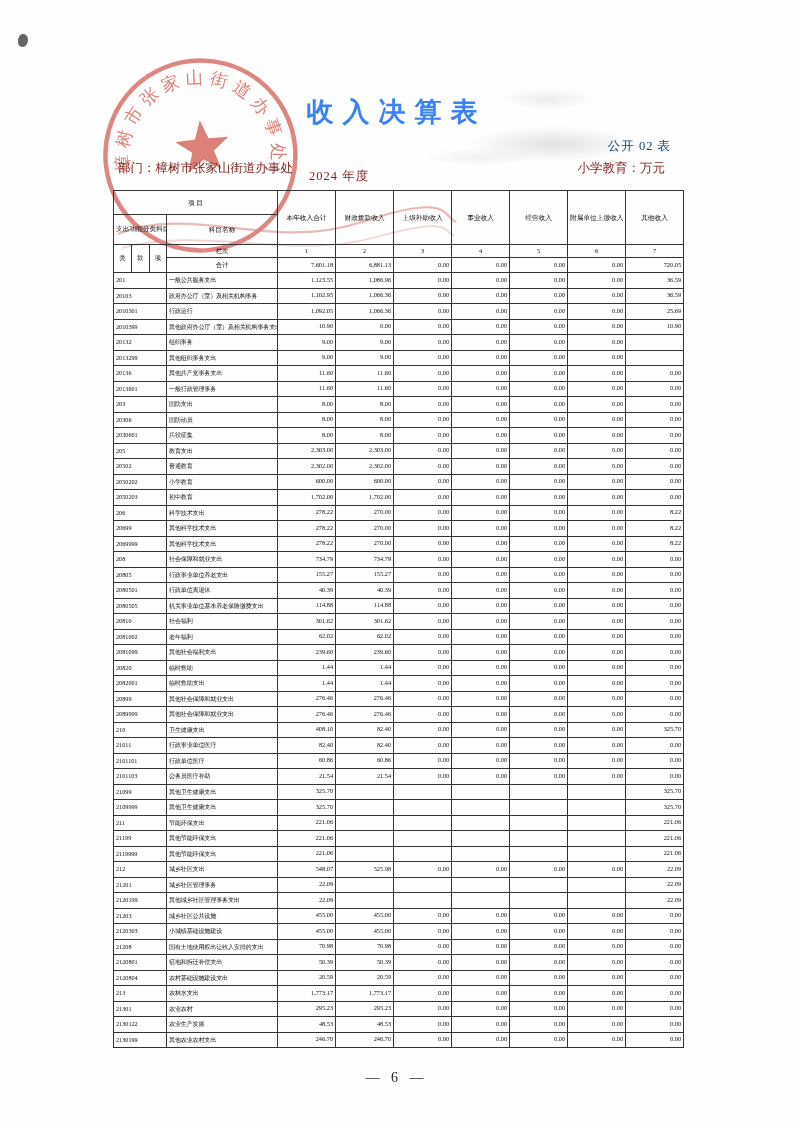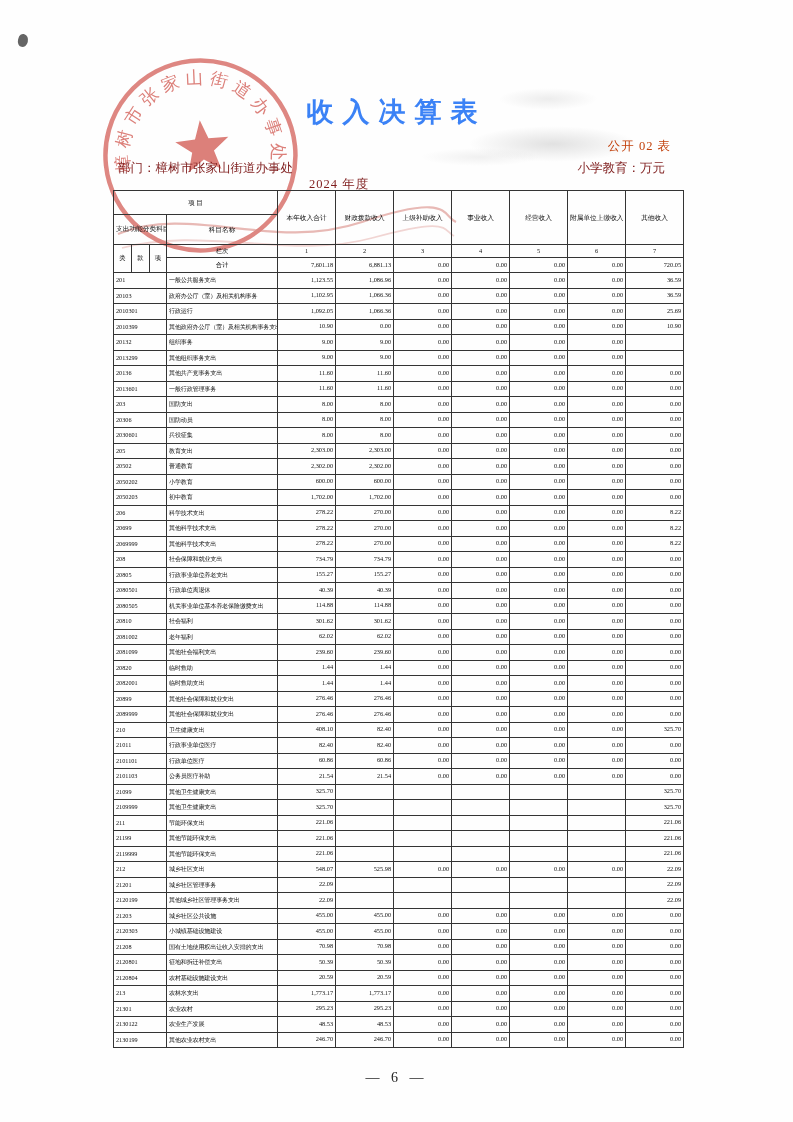--- a/index.html
+++ b/index.html
@@ -19,25 +19,25 @@
     background:radial-gradient(ellipse at center,rgba(120,120,120,.13),rgba(120,120,120,0) 70%);}
   .smudge-c{position:absolute;left:420px;top:148px;width:120px;height:18px;
     background:radial-gradient(ellipse at center,rgba(120,120,120,.10),rgba(120,120,120,0) 70%);}
 
   .doc-title{
     position:absolute;left:0;right:0;top:94px;text-align:center;
     font-size:27px;font-weight:700;letter-spacing:9px;
     font-family:"Liberation Sans","DejaVu Sans",sans-serif;color:#3b82f6;
   }
   .table-code{
-    position:absolute;right:122px;top:138px;font-size:12.5px;letter-spacing:1px;color:#c2410c;
+    position:absolute;right:122px;top:138px;font-size:12.5px;letter-spacing:1px;color:#0c4a6e;
   }
   .meta{position:absolute;left:0;right:0;top:160px;height:18px;font-size:12.5px;color:#7f1d1d;}
   .meta .dept{position:absolute;left:118px;top:0;}
-  .meta .year{position:absolute;left:297px;top:16px;letter-spacing:1px;padding-left:12px;}
+  .meta .year{position:absolute;left:297px;top:8px;letter-spacing:1px;padding-left:12px;}
   .meta .unit{position:absolute;right:128px;top:0;}
 
   
   .stamp{position:absolute;left:90px;top:50px;width:230px;height:240px;transform:rotate(-6deg);opacity:.85;pointer-events:none;}
   .swoosh{position:absolute;left:112px;top:186px;width:350px;height:80px;pointer-events:none;}
 
   
   table.budget{
     position:absolute;left:113px;top:190px;width:570px;
     border-collapse:collapse;table-layout:fixed;

